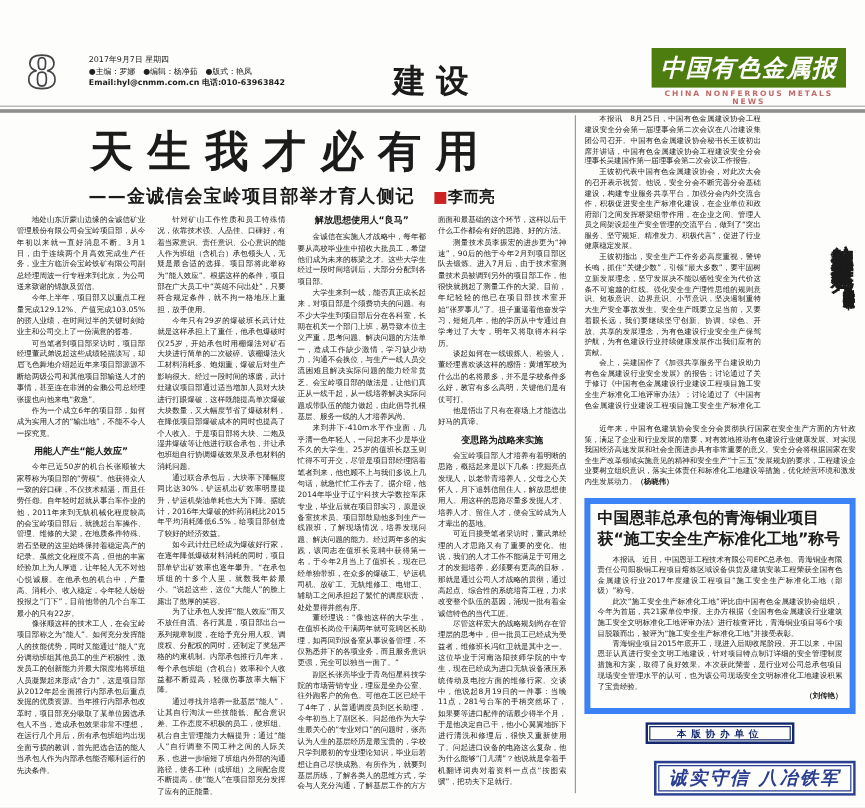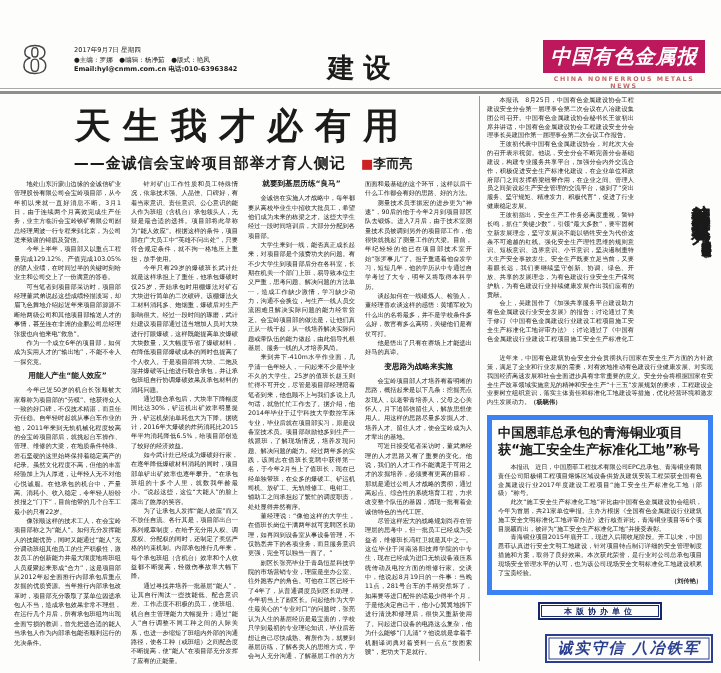--- a/index.html
+++ b/index.html
@@ -7,21 +7,21 @@
          font-family:"DejaVu Sans","Liberation Sans",sans-serif;color:#1b1b1b;}
   
   .hdr{position:absolute;top:44px;left:22px;right:16px;height:42px;}
   .pgnum{position:absolute;left:0;top:-2px;font-size:37px;font-weight:900;
          color:#fff;-webkit-text-stroke:1.4px #444;font-family:"DejaVu Serif",serif;line-height:1;}
   .hmeta{position:absolute;left:52px;top:2px;font-size:6.6px;line-height:9.6px;color:#222;}
   .hmeta .b{font-weight:bold;}
   .section-title{position:absolute;left:300px;right:300px;top:6px;text-align:center;
          font-size:27px;font-weight:900;letter-spacing:9px;}
   .mast{position:absolute;right:0;top:-4px;width:162px;text-align:center;}
-  .mast-box{background:#be185d;color:#fff;font-weight:900;font-size:20px;height:33px;
+  .mast-box{background:#4d7c0f;color:#fff;font-weight:900;font-size:20px;height:33px;
          line-height:33px;letter-spacing:1px;font-style:italic;font-family:"DejaVu Serif",serif;}
   .mast-sub{color:#c46a6a;font-size:6.3px;font-weight:bold;letter-spacing:1.6px;margin-top:2px;}
   .rule{position:absolute;top:88px;left:0;right:0;}
   .rule .r1{height:1px;background:#aaa;}
   .rule .r2{height:3px;background:#8e8e8e;margin-top:2px;}
   
   .main{position:absolute;top:96px;left:14px;right:8px;bottom:4px;display:flex;}
   .feature{width:458px;}
   .f-head{font-size:36px;font-weight:900;text-align:center;letter-spacing:12px;margin:6px 0 2px;}
   .f-subline{text-align:center;margin:2px 0 6px;}
@@ -102,21 +102,21 @@
           <p class="bp">作为一个成立6年的项目部，如何成为实用人才的“输出地”，不能不令人一探究竟。</p>
           <h4 class="bh">用能人产生“能人效应”</h4>
           <p class="bp">今年已近50岁的机台长张顺被大家尊称为项目部的“劳模”。他获得众人一致的好口碑，不仅技术精湛，而且任劳任怨。自年轻时起就从事台车作业的他，2011年来到无轨机械化程度较高的会宝岭项目部后，就挑起台车操作、管理、维修的大梁，在地质条件特殊、岩石坚硬的这里始终保持着稳定高产的纪录。虽然文化程度不高，但他的丰富经验加上为人厚道，让年轻人无不对他心悦诚服。在他承包的机台中，产量高、消耗小、收入稳定，令年轻人纷纷投报之“门下”，目前他带的几个台车工最小的只有22岁。</p>
           <p class="bp">像张顺这样的技术工人，在会宝岭项目部称之为“能人”。如何充分发挥能人的技能优势，同时又能通过“能人”充分调动班组其他员工的生产积极性，激发员工的创新能力并最大限度地将班组人员凝聚起来形成“合力”，这是项目部从2012年起全面推行内部承包后重点发掘的优质资源。当年推行内部承包改革时，项目部充分吸取了某单位因选承包人不当，造成承包效果非常不理想，在运行几个月后，所有承包班组均出现全面亏损的教训，首先把选合适的能人当承包人作为内部承包能否顺利运行的先决条件。</p>
           <p class="bp">针对矿山工作性质和员工特殊情况，依靠技术强、人品佳、口碑好，有着当家意识、责任意识、公心意识的能人作为班组（含机台）承包领头人，无疑是最合适的选择。项目部将此举称为“能人效应”。根据这样的条件，项目部在广大员工中“英雄不问出处”，只要符合规定条件，就不拘一格地压上重担，放手使用。</p>
           <p class="bp">今年只有29岁的爆破班长武计灶就是这样承担上了重任，他承包爆破时仅25岁，开始承包时用棚爆法对矿石大块进行简单的二次破碎。该棚爆法火工材料消耗多、炮烟重，爆破后对生产影响很大。经过一段时间的琢磨，武计灶建议项目部通过适当增加人员对大块进行打眼爆破，这样既能提高单次爆破大块数量，又大幅度节省了爆破材料，在降低项目部爆破成本的同时也提高了个人收入。于是项目部将大块、二炮及湿井爆破等让他进行联合承包，并让承包班组自行协调爆破效果及承包材料的消耗问题。</p>
           <p class="bp">通过联合承包后，大块率下降幅度同比达30%，铲运机出矿效率明显提升，铲运机柴油单耗也大为下降。据统计，2016年大爆破的炸药消耗比2015年平均消耗降低6.5%，给项目部创造了较好的经济效益。</p>
           <p class="bp">如今武计灶已经成为爆破好行家，在逐年降低爆破材料消耗的同时，项目部单铲出矿效率也逐年攀升。“在承包班组的十多个人里，就数我年龄最小。”说起这些，这位“大能人”的脸上露出了憨厚的笑容。</p>
           <p class="bp">为了让承包人发挥“能人效应”而又不放任自流、各行其是，项目部出台一系列规章制度，在给予充分用人权、调度权、分配权的同时，还制定了奖惩严格的约束机制。内部承包推行几年来，每个承包班组（含机台）效率和个人收益都不断提高，轻微伤事故率大幅下降。</p>
           <p class="bp">通过寻找并培养一批基层“能人”，让其自行淘汰一些技能低、配合意识差、工作态度不积极的员工，使班组、机台自主管理能力大幅提升；通过“能人”自行调整不同工种之间的人际关系，也进一步缩短了班组内外部的沟通路径，使各工种（或班组）之间配合度不断提高，使“能人”在项目部充分发挥了应有的正能量。</p>
-          <h4 class="bh">就要到基层历练“良马”</h4>
+          <h4 class="bh">解放思想使用人“良马”</h4>
           <p class="bp">金诚信在实施人才战略中，每年都要从高校毕业生中招收大批员工，希望他们成为未来的栋梁之才。这些大学生经过一段时间培训后，大部分分配到各项目部。</p>
           <p class="bp">大学生来到一线，能否真正成长起来，对项目部是个须费功夫的问题。有不少大学生到项目部后分在各科室，长期在机关一个部门上班，易导致本位主义严重，思考问题、解决问题的方法单一，造成工作缺少激情，学习缺少动力，沟通不会换位，与生产一线人员交流困难且解决实际问题的能力经常贫乏。会宝岭项目部的做法是，让他们真正从一线干起，从一线培养解决实际问题或带队伍的能力做起，由此倡导扎根基层、服务一线的人才培养风尚。</p>
           <p class="bp">来到井下-410m水平作业面，几乎清一色年轻人，一问起来不少是毕业不久的大学生。25岁的值班长赵玉则忙得不可开交，尽管是项目部经理陪着笔者到来，他也顾不上与我们多说上几句话，就急忙忙工作去了。据介绍，他2014年毕业于辽宁科技大学数控车床专业，毕业后就在项目部实习，原是设备室技术员。项目部鼓励他多到生产一线跟班，了解现场情况，培养发现问题、解决问题的能力。经过两年多的实践，该同志在值班长竞聘中获得第一名，于今年2月当上了值班长，现在已经单独带班，在众多的爆破工、铲运机司机、放矿工、无轨维修工、电钳工、辅助工之间承担起了繁忙的调度职责，处处显得井然有序。</p>
           <p class="bp">董经理说：“像他这样的大学生，在值班长岗位干满两年就可竞聘区长助理，如再回到设备室从事设备管理，不仅熟悉井下的各项业务，而且服务意识更强，完全可以独当一面了。”</p>
           <p class="bp">副区长张亮毕业于青岛恒星科技学院的市场营销专业，理应是坐办公室、往外跑客户的角色。可他在工区已经干了4年了，从普通调度员到区长助理，今年初当上了副区长。问起他作为大学生最关心的“专业对口”的问题时，张亮认为人生的基层经历是最宝贵的，学校只学到最初的专业理论知识，毕业后若想让自己尽快成熟、有所作为，就要到基层历练，了解各类人的思维方式，学会与人充分沟通，了解基层工作的方方面面和最基础的这个环节，这样以后干什么工作都会有好的思路、好的方法。</p>
           <p class="bp">测量技术员李振宏的进步更为“神速”，90后的他于今年2月到项目部区队去锻炼。进入7月后，由于技术室测量技术员被调到另外的项目部工作，他很快就挑起了测量工作的大梁。目前，年纪轻轻的他已在项目部技术室开始“张罗事儿”了。担子重逼着他奋发学习，短短几年，他的学历从中专通过自学考过了大专，明年又将取得本科学历。</p>
           <p class="bp">谈起如何在一线锻炼人、检验人，董经理喜欢谈这样的感悟：黄埔军校为什么出的名将最多，并不是学校条件多么好，教官有多么高明，关键他们是有仗可打。</p>
           <p class="bp">他是悟出了只有在赛场上才能选出好马的真谛。</p>
           <h4 class="bh">变思路为战略来实施</h4>
           <p class="bp">会宝岭项目部人才培养有着明晰的思路，概括起来是以下几条：挖掘亮点发现人，以老带青培养人，父母之心关怀人，月下追韩信留住人，解放思想使用人。用这样的思路尽量多发掘人才、培养人才、留住人才，使会宝岭成为人才辈出的基地。</p>

